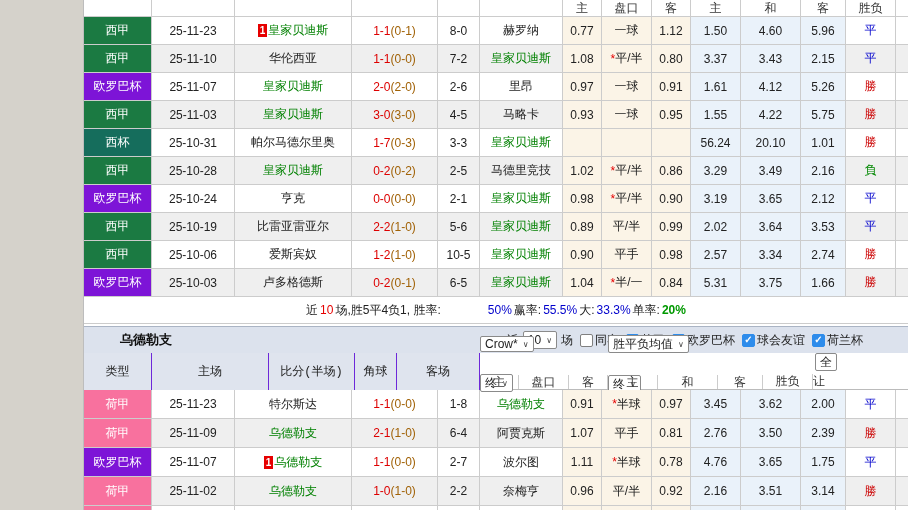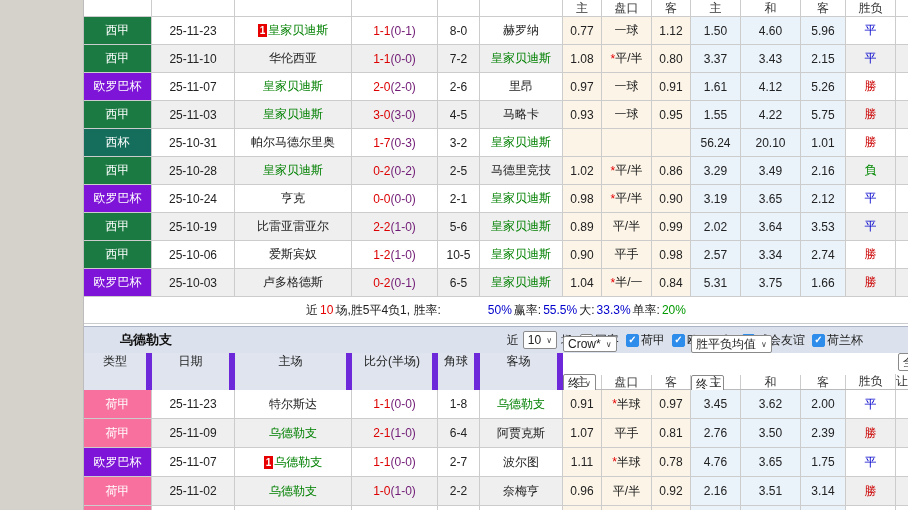--- a/index.html
+++ b/index.html
@@ -57,35 +57,35 @@
     width:13px; height:13px; flex:none;
     border:1px solid #808080; border-radius:2px; background:#fff;
     display:inline-flex; align-items:center; justify-content:center;
     font-size:10px; line-height:10px; color:#fff; cursor:pointer;
   }
   .cb.checked { background:#2e8ceb; border-color:#2e8ceb; font-weight:bold; }
   .pair { display:flex; align-items:center; gap:2px; margin-left:3px; }
   .t2h { height:37px; display:flex; background:#fff; border-bottom:1px solid #bbb; }
   .t2h .lcell {
     flex:none; height:37px; background:#dfe4ee;
-    display:flex; align-items:flex-start; justify-content:center;
-    border-right:6px solid #6d28d9; color:#222;
+    display:flex; align-items:center; justify-content:center;
+    border-right:1px solid #6d28d9; color:#222;font-family:Liberation Mono, monospace;
   }
   .hgroup { flex:none; display:flex; flex-direction:column; }
   .hg-top { height:22px; display:flex; align-items:flex-start; justify-content:center; gap:22px;flex-direction:column; }
   .hg-bot { height:15px; display:flex; }
   .hsub { font-size:12px; line-height:13px; color:#333; }
   .badge {
     display:inline-block; background:#e60000; color:#fff;
     font-size:10px; line-height:13px; padding:0 2px; margin-right:1px; font-weight:bold;
   }
   .tgreen { color:#008000; }
   .teamlink { cursor:pointer; }
   .sred { color:#dd0000; }
-  .shalf { color:#701a75; }
+  .shalf { color:#a16207; }
   .star { color:#e60000; }
   .clipbox { margin-left:2px; width:22px; overflow:hidden; flex:none; }
 </style>
 </head>
 <body>
 
 <div id="content">
 
   <div class="row hdr-sliver" id="t1-header">
       <div class="cell cw0"></div>
@@ -218,21 +218,21 @@
       <div class="row t1r">
         <div class="cell cw0 league" style="background: rgb(21, 109, 92);">西杯</div>
         <div class="cell cw1">25-10-31</div>
         <div class="cell cw2">
           <span class="teamlink">帕尔马德尔里奥</span>
         </div>
         <div class="cell cw3">
           <span class="sred">1-7</span>
           <span class="shalf">(0-3)</span>
         </div>
-        <div class="cell cw4">3-2</div>
+        <div class="cell cw4">3-3</div>
         <div class="cell cw5">
           <span class="teamlink tgreen">皇家贝迪斯</span>
         </div>
         <div class="cell cw6 ah"></div>
         <div class="cell cw7 ah"></div>
         <div class="cell cw8 ah"></div>
         <div class="cell cw9 eu">56.24</div>
         <div class="cell cw10 eu">20.10</div>
         <div class="cell cw11 eu">1.01</div>
         <div class="cell cw12">
@@ -383,21 +383,21 @@
   <div class="summary-row" id="t1-summary">
       <span style="color: rgb(34, 34, 34);">近</span>
       <span style="color: rgb(230, 0, 0);">10</span>
       <span style="color: rgb(34, 34, 34);">场,胜5平4负1, 胜率:</span>
       <span style="color: rgb(0, 0, 204); margin-left: 45px;">50%</span>
       <span style="color: rgb(34, 34, 34);"> 赢率:</span>
       <span style="color: rgb(0, 0, 204);">55.5%</span>
       <span style="color: rgb(34, 34, 34);"> 大:</span>
       <span style="color: rgb(0, 0, 204);">33.3%</span>
       <span style="color: rgb(34, 34, 34);"> 单率:</span>
-      <span style="color: rgb(0, 153, 0);">20%</span>
+      <span style="color: rgb(0, 153, 0); font-weight: bold;">20%</span>
     </div>
 
   <div class="gap"></div>
 
   <div class="title-bar">
     <span class="tbl-title">乌德勒支</span>
     <span class="spacer"></span>
     <span class="controls">
       <span>近</span>
       <span class="select">
@@ -433,23 +433,20 @@
           </span>
         <span>荷兰杯</span>
       </span>
     </span>
   </div>
 
   <div class="t2h">
     <div class="cell cw0 lcell">
         <span>类型</span>
       </div>
-    <div class="cell cw1 lcell">
-        <span>日期</span>
-      </div>
     <div class="cell cw2 lcell">
         <span>主场</span>
       </div>
     <div class="cell cw3 lcell">
         <span>比分(半场)</span>
       </div>
     <div class="cell cw4 lcell">
         <span>角球</span>
       </div>
     <div class="cell cw5 lcell">

